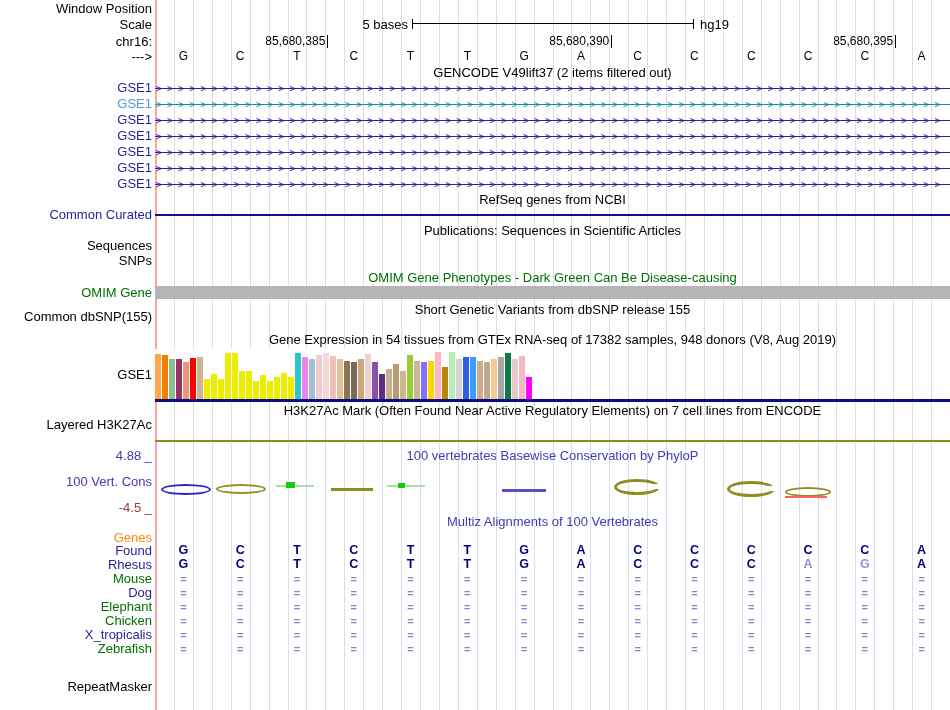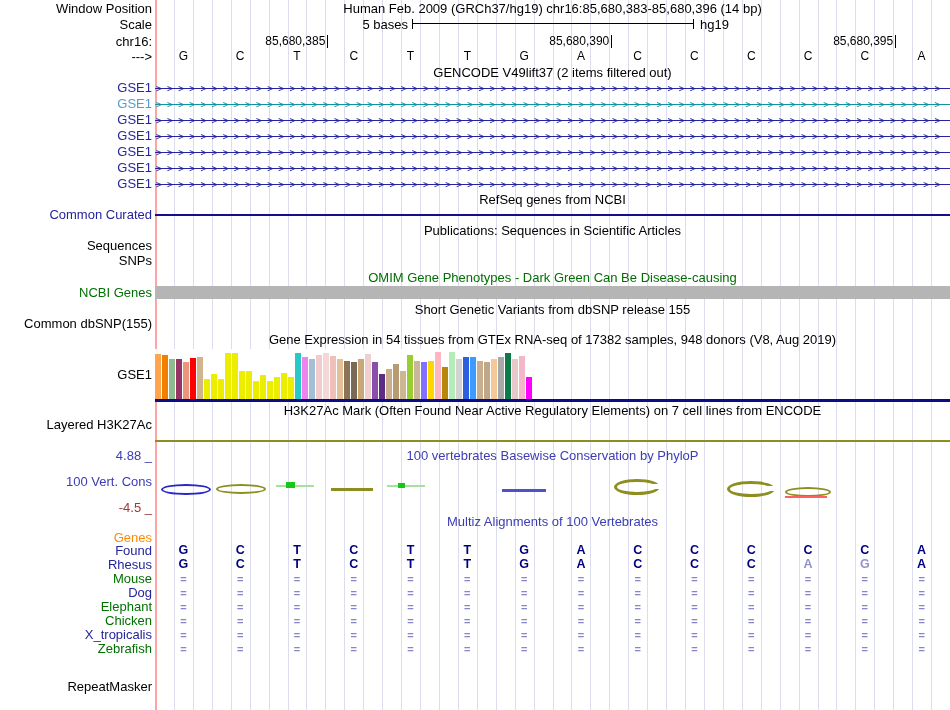--- a/index.html
+++ b/index.html
@@ -76,21 +76,20 @@
       <div class="gridline" style="left: 836.4px;"></div>
       <div class="gridline" style="left: 855.4px;"></div>
       <div class="gridline" style="left: 874.3px;"></div>
       <div class="gridline" style="left: 893.2px;"></div>
       <div class="gridline" style="left: 912.1px;"></div>
       <div class="gridline" style="left: 931.1px;"></div>
     </div>
   <div class="leftedge"></div>
 
   <div class="lbl black" style="top:2px">Window Position</div>
-  <div class="title black" style="top:2px">Human Feb. 2009 (GRCh37/hg19)   chr16:85,680,383-85,680,396 (14 bp)</div>
 
   <div class="lbl black" style="top:18px">Scale</div>
   <div class="abs black" style="top:18px;right:542px;font-size:13px;line-height:14px">5 bases</div>
   <div class="abs" style="top:19px;left:412px;width:280px;height:10px;border-left:1px solid #000;border-right:1px solid #000">
     <div class="abs" style="top:4px;left:0;width:280px;height:1px;background:#000"></div>
   </div>
   <div class="abs black" style="top:18px;left:700px;font-size:13px;line-height:14px">hg19</div>
 
   <div class="lbl black" style="top:35px">chr16:</div>
   <div id="ruler-coords">
@@ -161,25 +160,25 @@
 
   <div class="title black" style="top:193px">RefSeq genes from NCBI</div>
   <div class="lbl navy" style="top:208px">Common Curated</div>
   <div class="hline refseq-line"></div>
 
   <div class="title black" style="top:224px">Publications: Sequences in Scientific Articles</div>
   <div class="lbl black" style="top:239px">Sequences</div>
   <div class="lbl black" style="top:254px">SNPs</div>
 
   <div class="title green" style="top:271px">OMIM Gene Phenotypes - Dark Green Can Be Disease-causing</div>
-  <div class="lbl green" style="top:286px">NCBI Genes</div>
+  <div class="lbl green" style="top:286px">OMIM Gene</div>
   <div class="hline omim-bar"></div>
 
   <div class="title black" style="top:303px">Short Genetic Variants from dbSNP release 155</div>
-  <div class="lbl black" style="top:317px">Common dbSNP(155)</div>
+  <div class="lbl black" style="top:310px">Common dbSNP(155)</div>
 
   <div class="title black" style="top:333px">Gene Expression in 54 tissues from GTEx RNA-seq of 17382 samples, 948 donors (V8, Aug 2019)</div>
   <div class="gtex-bg"></div>
   <div class="lbl black" style="top:368px">GSE1</div>
   <div class="gtex-bars" id="gtex-bars">
       <div class="gtex-bar" style="left: 0px; height: 45px; background: rgb(255, 165, 79);"></div>
       <div class="gtex-bar" style="left: 7px; height: 44px; background: rgb(240, 128, 0);"></div>
       <div class="gtex-bar" style="left: 14px; height: 40px; background: rgb(143, 188, 143);"></div>
       <div class="gtex-bar" style="left: 21px; height: 40px; background: rgb(153, 51, 102);"></div>
       <div class="gtex-bar" style="left: 28px; height: 37px; background: rgb(233, 150, 122);"></div>

